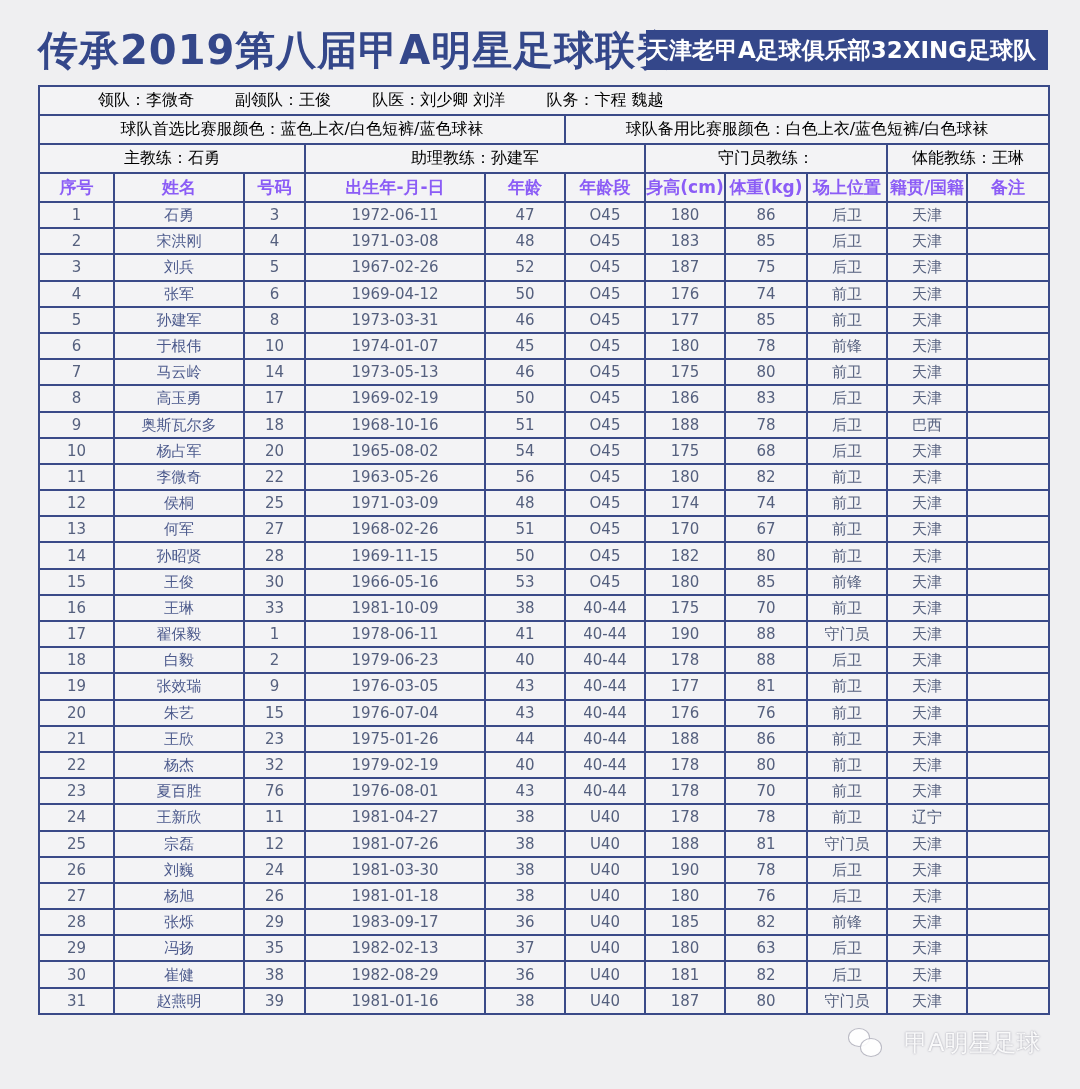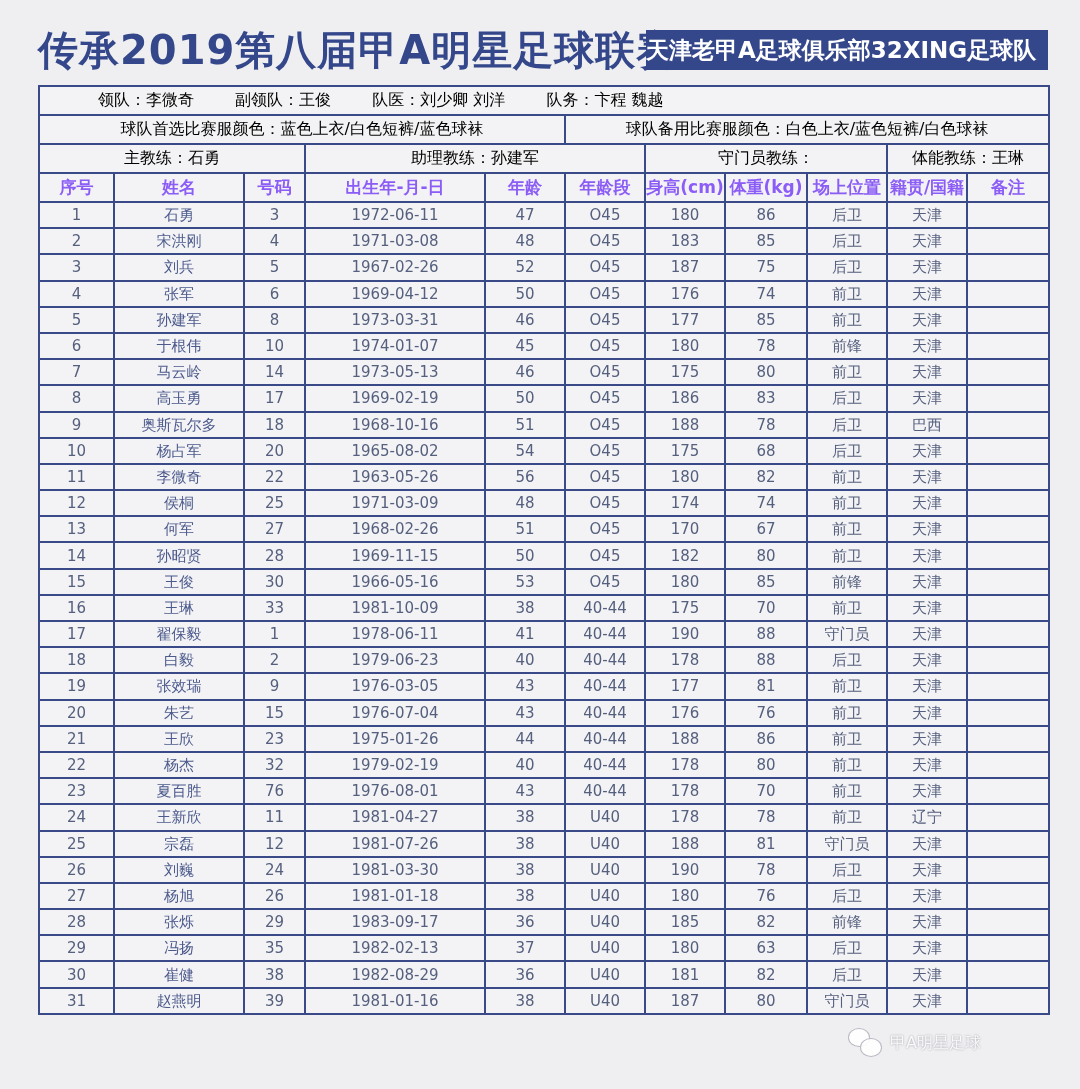--- a/index.html
+++ b/index.html
@@ -41,24 +41,24 @@
   .col-head th {
     height: 27px; font-size: 17px; font-weight: bold; color: #8b5cf6;
   }
   .data-row td {
     height: 24.2px; font-size: 15px; color: #55607e; font-weight: normal;
     line-height: 24px;
   }
   .data-row td.name-cell { color: #4c5a8c; text-align: center; }
   .watermark {
     position: absolute; left: 848px; top: 1025px; height: 36px;
-    display: flex; align-items: center; gap: 8px;
+    display: flex; align-items: center; gap: 22px;
     color: rgba(255,255,255,0.92);
     text-shadow: 0 0 2px rgba(90,90,110,0.6);
-    font-size: 16px; white-space: nowrap;
+    font-size: 24px; white-space: nowrap;
   }
   .wechat-icon {
     width: 34px; height: 30px; position: relative;
   }
   .wechat-icon .b1, .wechat-icon .b2 {
     position: absolute; border-radius: 50%;
     background: rgba(255,255,255,0.9);
     border: 1px solid rgba(120,120,140,0.5);
   }
   .wechat-icon .b1 { left: 0; top: 0; width: 20px; height: 17px; }

